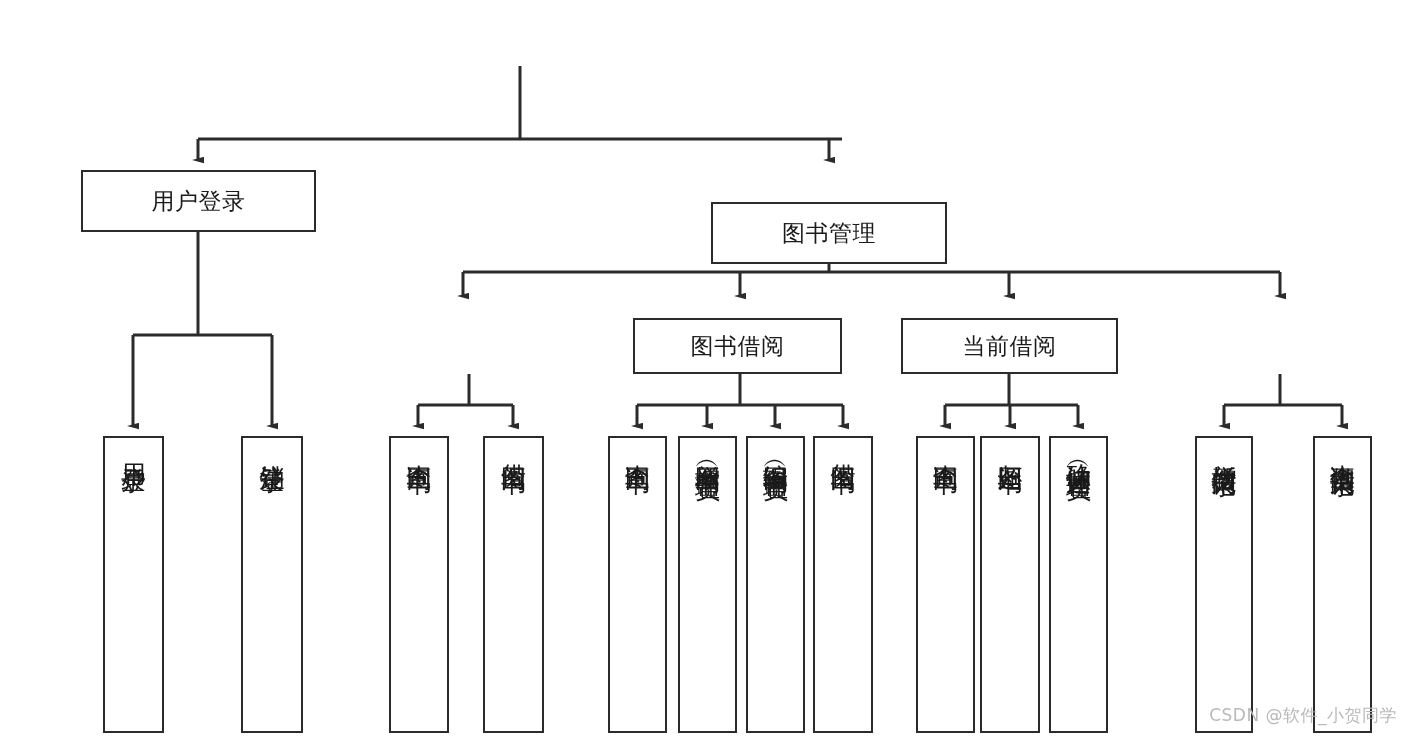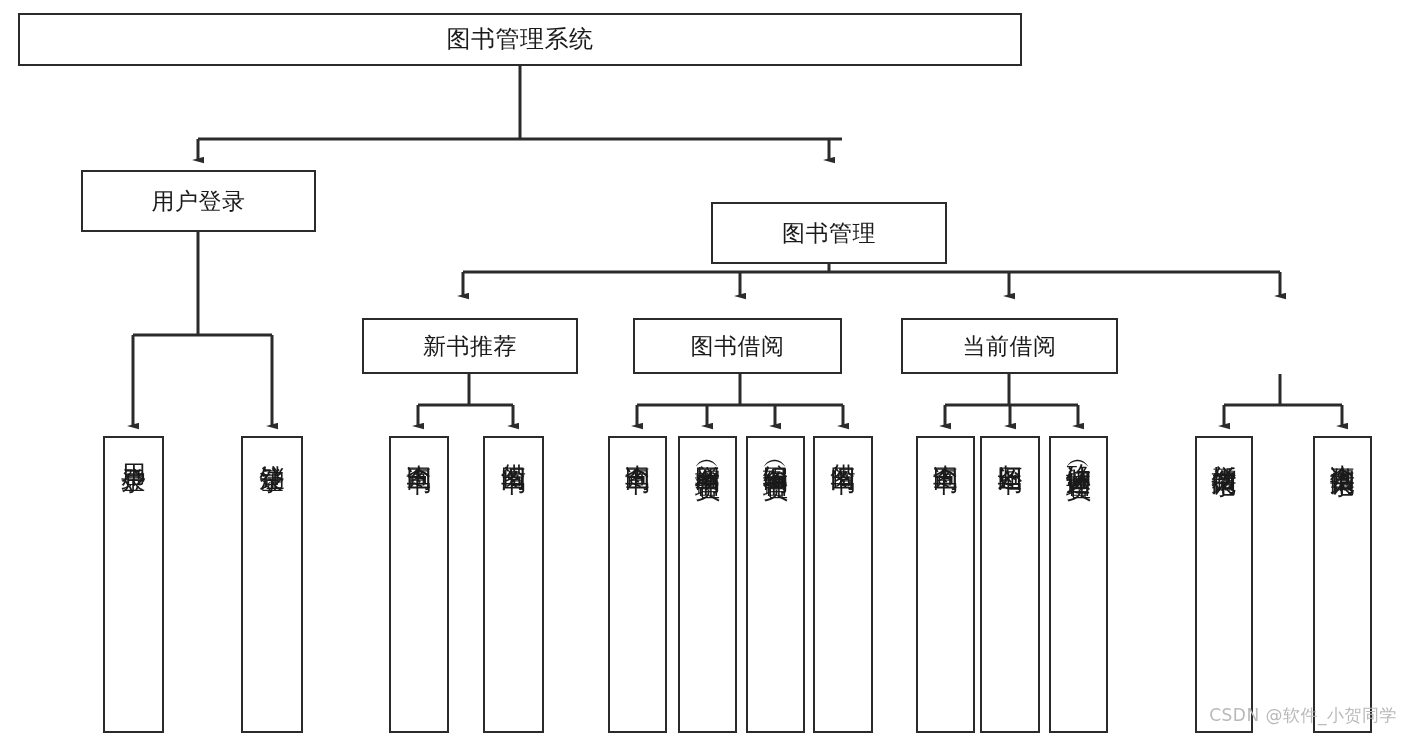--- a/index.html
+++ b/index.html
@@ -125,34 +125,28 @@
       <path d="M1010,405 L1010,426" marker-end="url(#arrowhead)"></path>
       <path d="M1078,405 L1078,426" marker-end="url(#arrowhead)"></path>
 
       <path d="M1280,374 L1280,405"></path>
       <path d="M1224,405 L1342,405"></path>
       <path d="M1224,405 L1224,426" marker-end="url(#arrowhead)"></path>
       <path d="M1342,405 L1342,426" marker-end="url(#arrowhead)"></path>
     </g>
   </svg>
 
-  <div class="node root horiz" style="left:18px; top:13px; width:1004px; height:53px;">
-    <span class="node-label">图书管理系统</span>
-  </div>
 
   <div class="node horiz" style="left:81px; top:170px; width:235px; height:62px;">
     <span class="node-label">用户登录</span>
   </div>
   <div class="node horiz" style="left:711px; top:170px; width:236px; height:62px;margin-top:32px;">
     <span class="node-label">图书管理</span>
   </div>
 
-  <div class="node horiz" style="left:362px; top:318px; width:216px; height:56px;">
-    <span class="node-label">新书推荐</span>
-  </div>
   <div class="node horiz" style="left:633px; top:318px; width:209px; height:56px;text-align:right;">
     <span class="node-label">图书借阅</span>
   </div>
   <div class="node horiz" style="left:901px; top:318px; width:217px; height:56px;text-align:right;">
     <span class="node-label">当前借阅</span>
   </div>
 
   <div class="node vert" style="left:103px; top:436px; width:61px; height:297px;">
     <span class="node-label">用户登录</span>
   </div>

